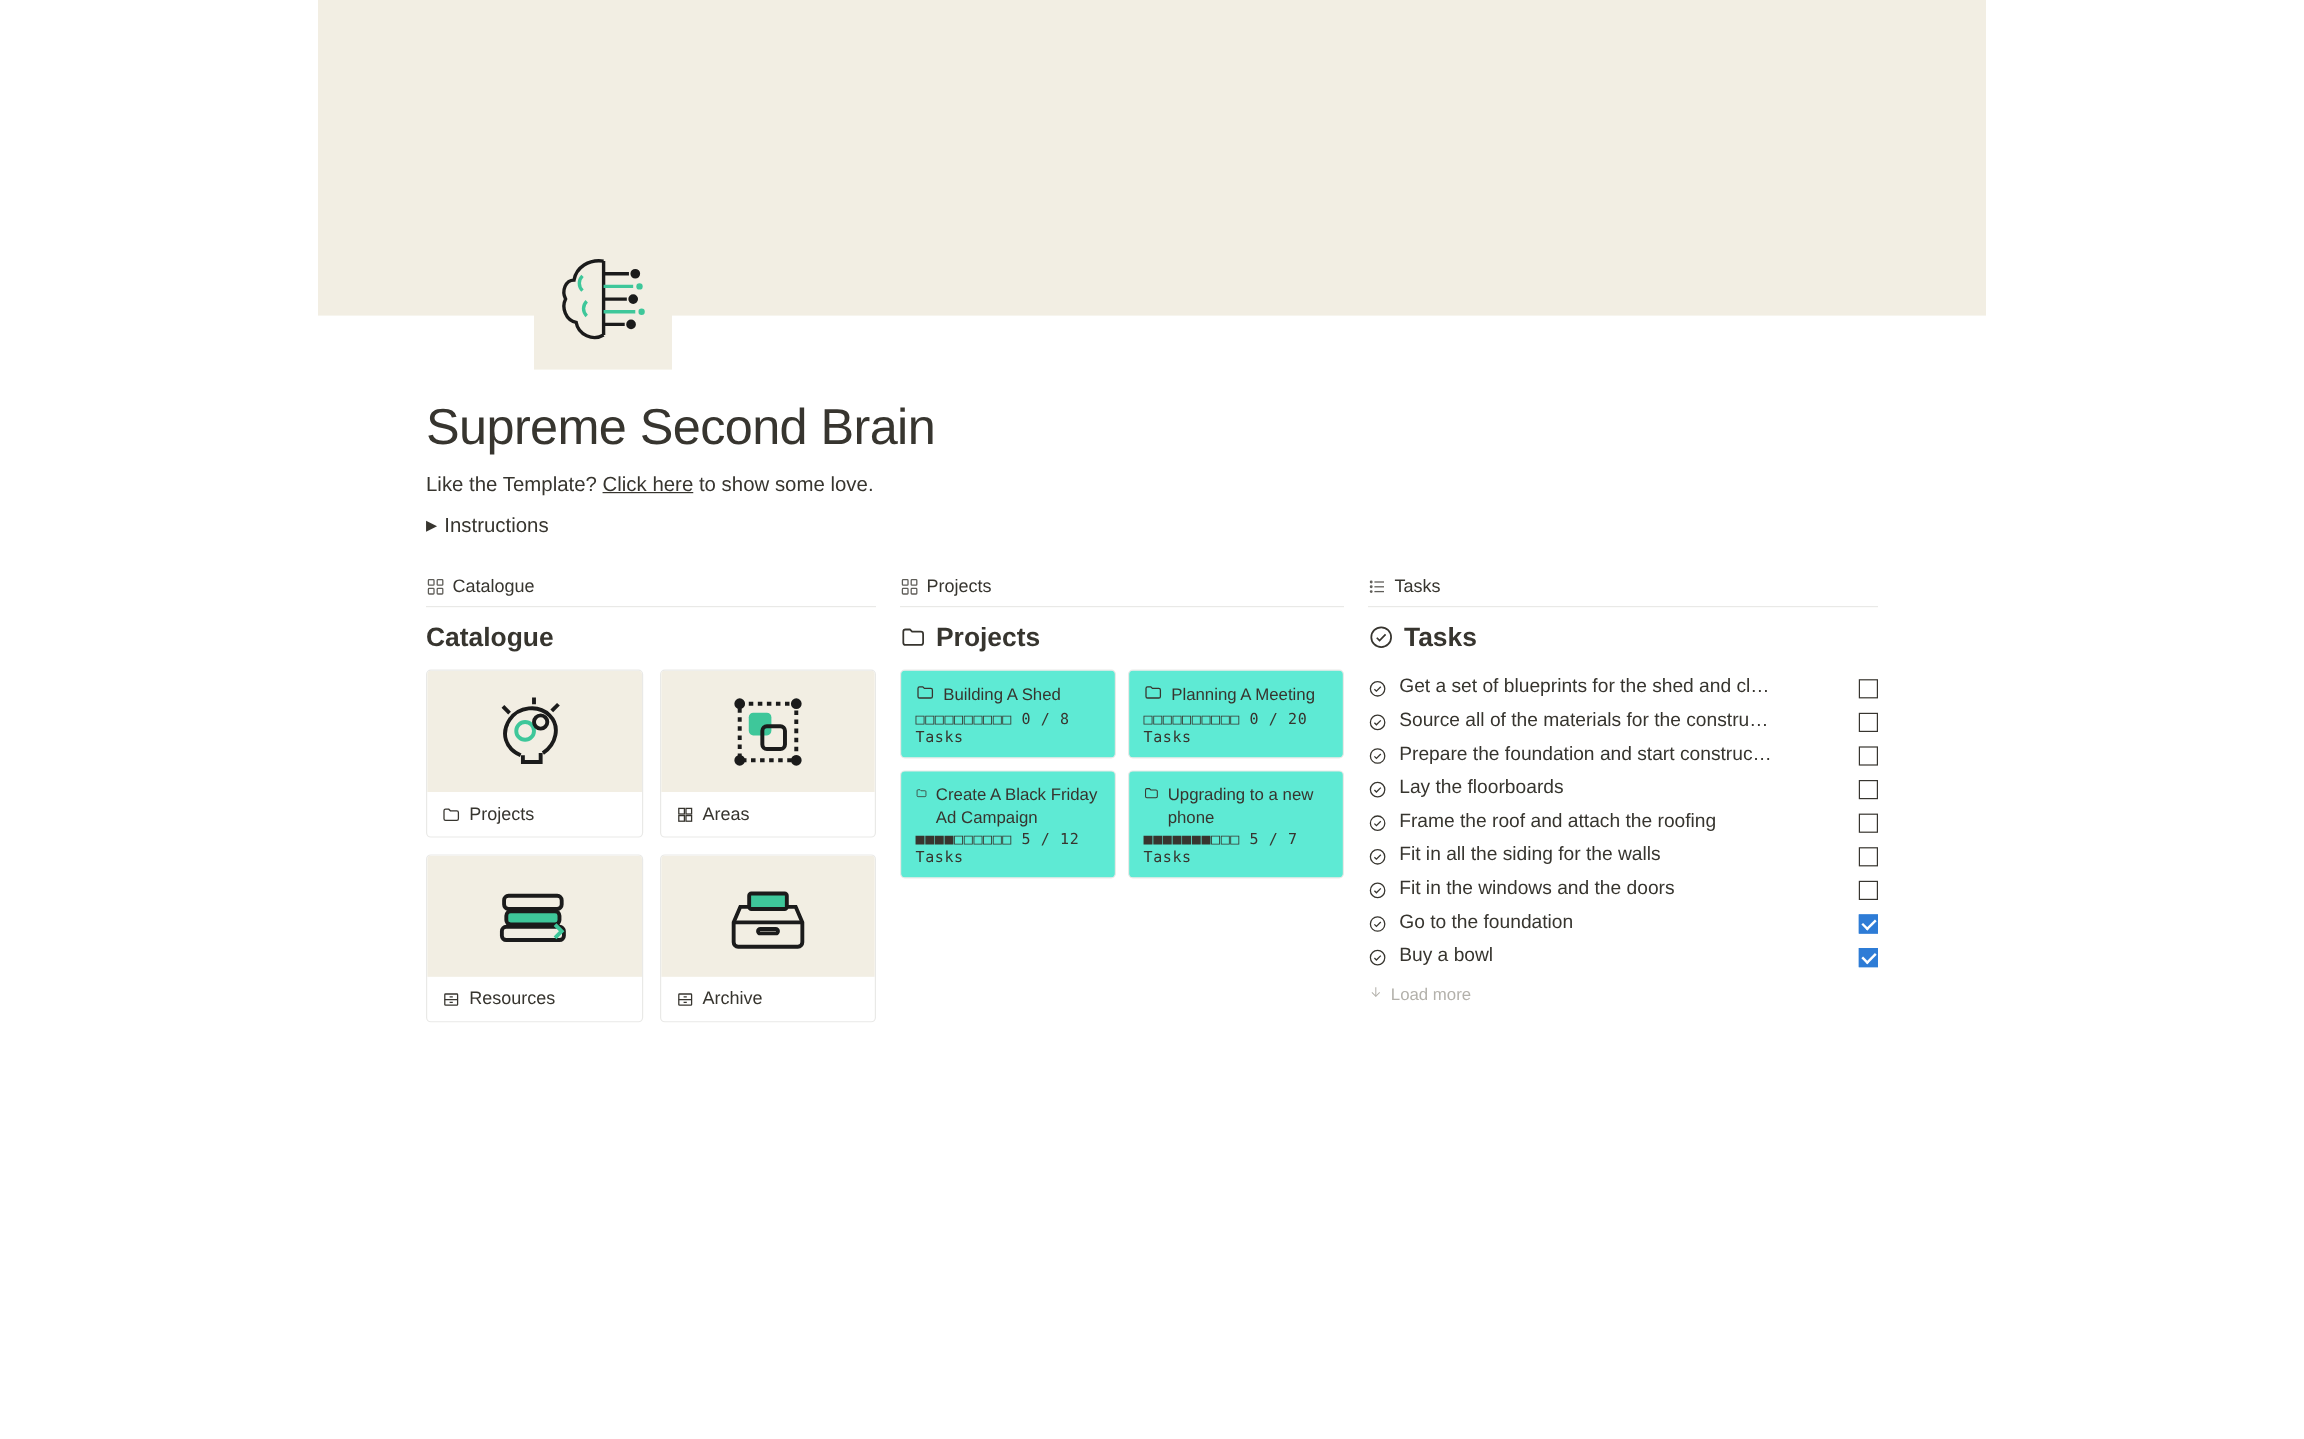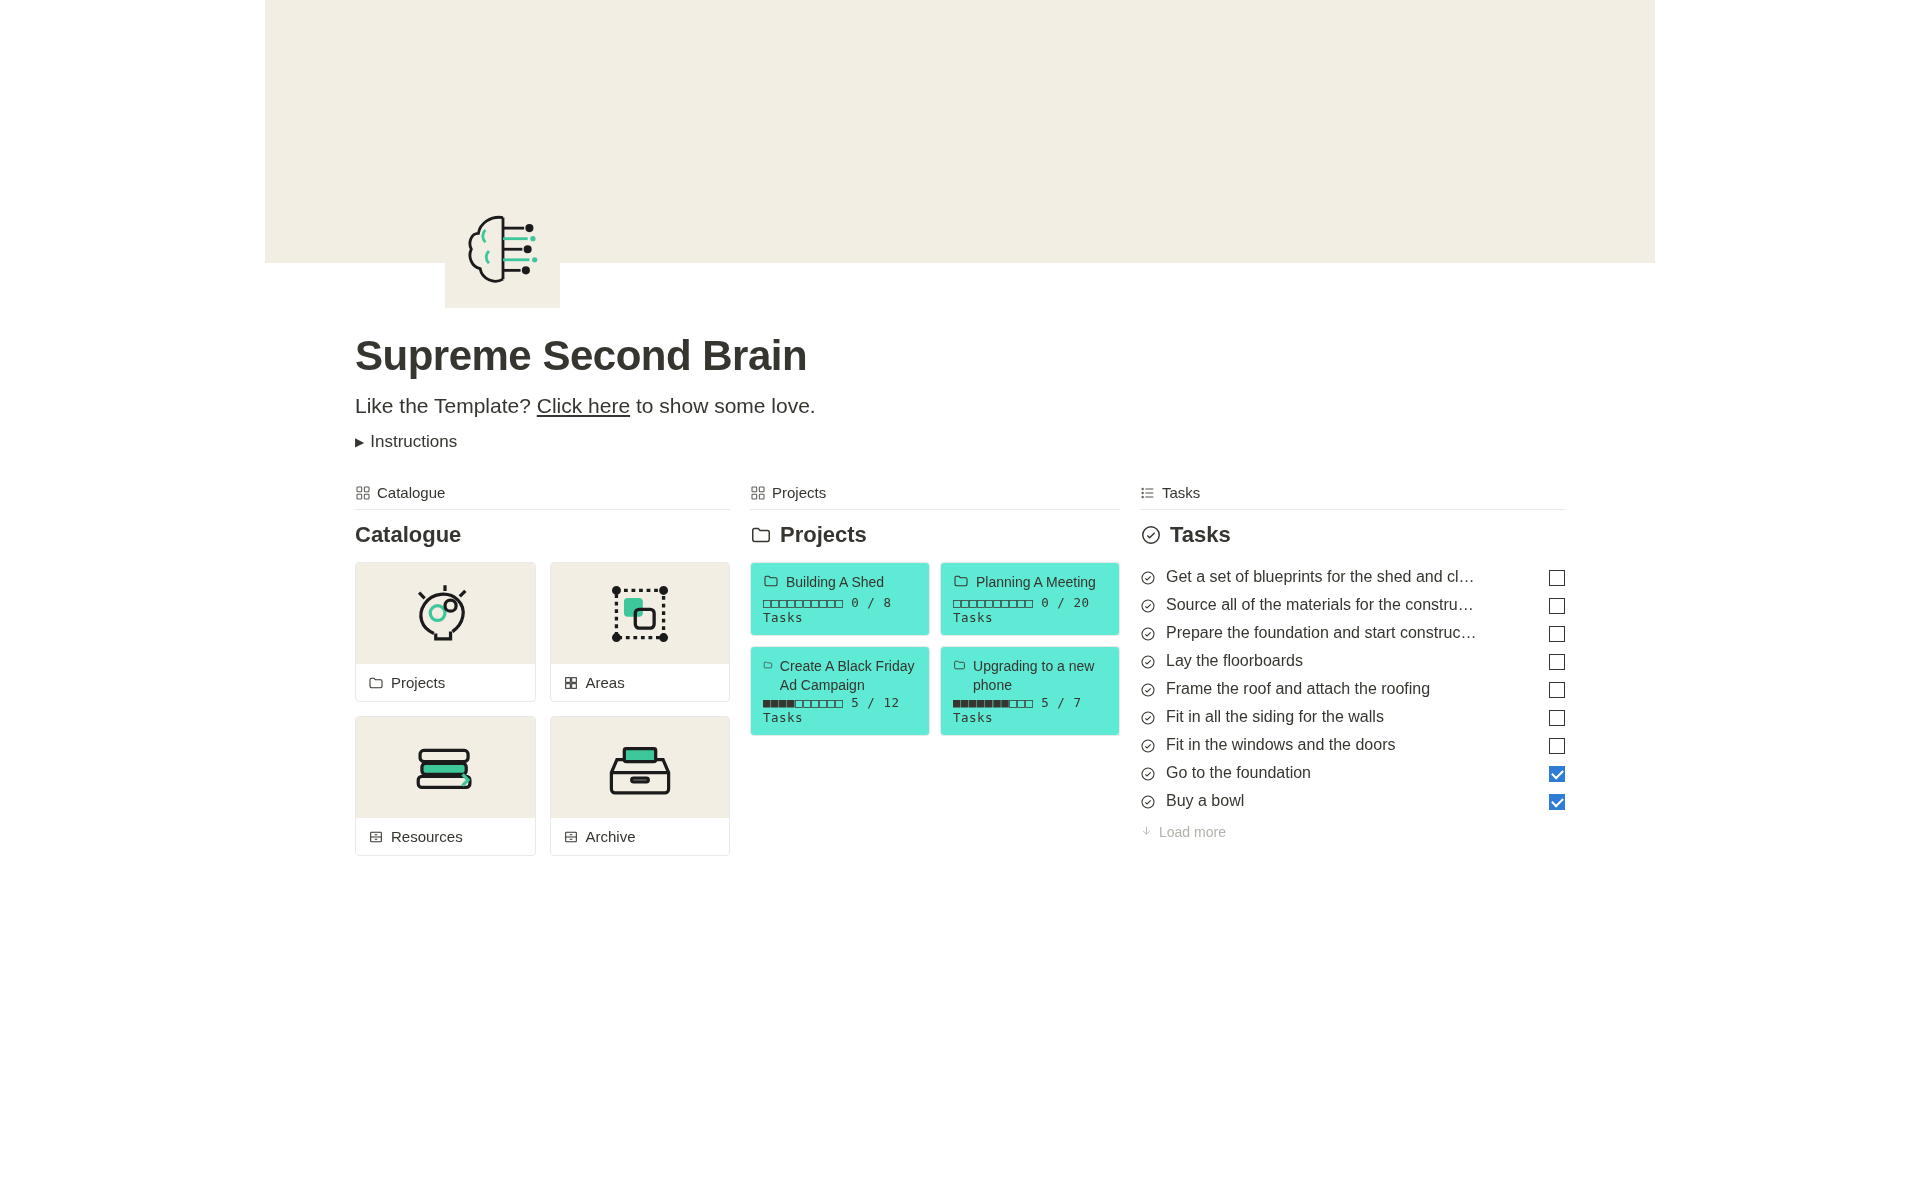--- a/index.html
+++ b/index.html
@@ -18,25 +18,25 @@
   .icon-block {
     width: 115px; height: 115px;
     margin-top: -70px;
     margin-left: 90px;
     background: #f2eee3;
     display: flex; align-items: center; justify-content: center;
   }
   .content { padding: 0 90px; }
   h1.page-title {
     font-size: 42px;
-    font-weight: 700;
+    font-weight: 400;
     margin-top: 24px;
     letter-spacing: -0.5px;
   }
-  .subtitle-row { margin-top: 14px; font-size: 21px; color: #37352f; }
+  .subtitle-row { margin-top: 14px; font-size: 17px; color: #37352f; }
   .subtitle-row a { color: #37352f; text-decoration: underline; }
   .upgrade-row { margin-top: 8px; font-size: 17px; color: #b3b1ab; }
   .instructions {
     margin-top: 14px;
     font-size: 17px;
     display: flex; align-items: center; gap: 6px;
     cursor: pointer;
   }
   .instructions .tri { font-size: 12px; color: #37352f; }
   .columns {

